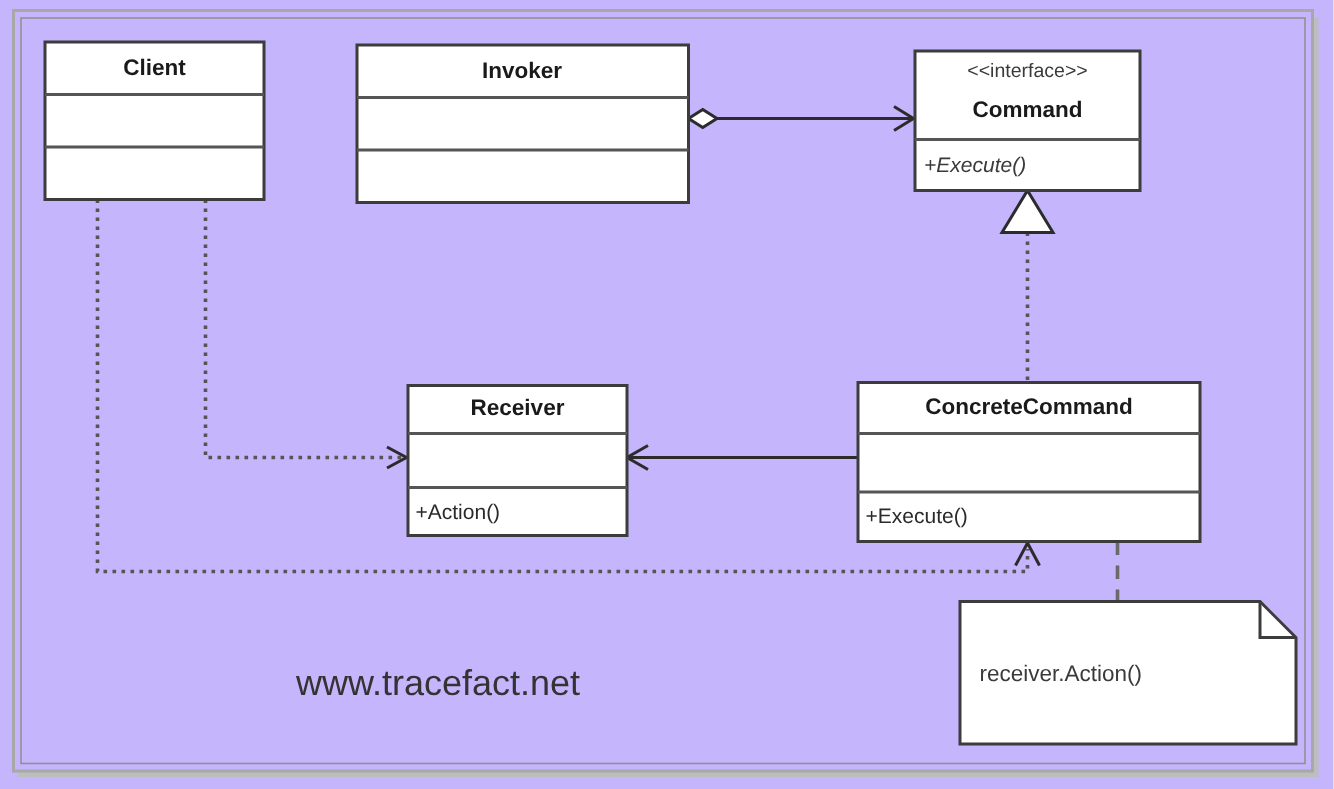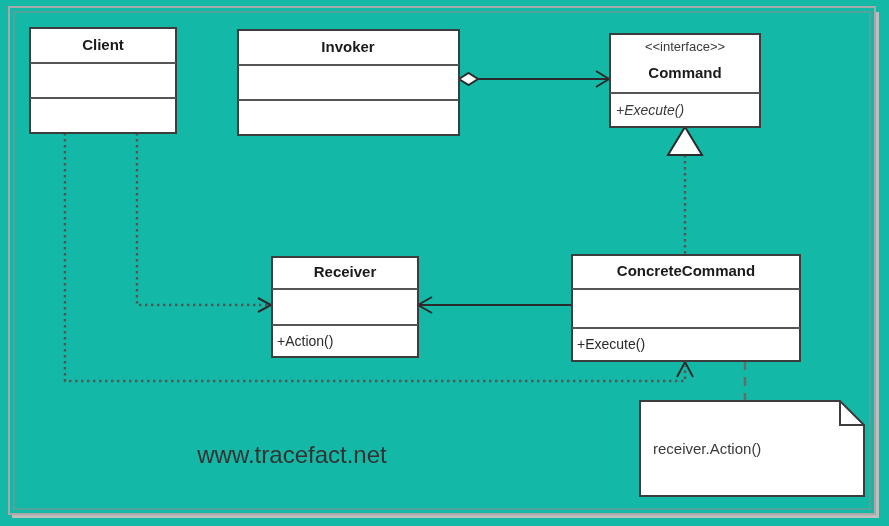--- a/index.html
+++ b/index.html
@@ -8,21 +8,21 @@
     padding: 0;
     background: #ffffff;
   }
   body {
     font-family: "Liberation Sans", sans-serif;
   }
   #canvas {
     position: relative;
     width: 889px;
     height: 526px;
-    background: #14b8a6;
+    background: #c4b5fd;
     overflow: hidden;
   }
   #diagram-svg {
     position: absolute;
     left: 0;
     top: 0;
   }
   .cls-title {
     font-family: "Liberation Sans", sans-serif;
     font-size: 15px;

